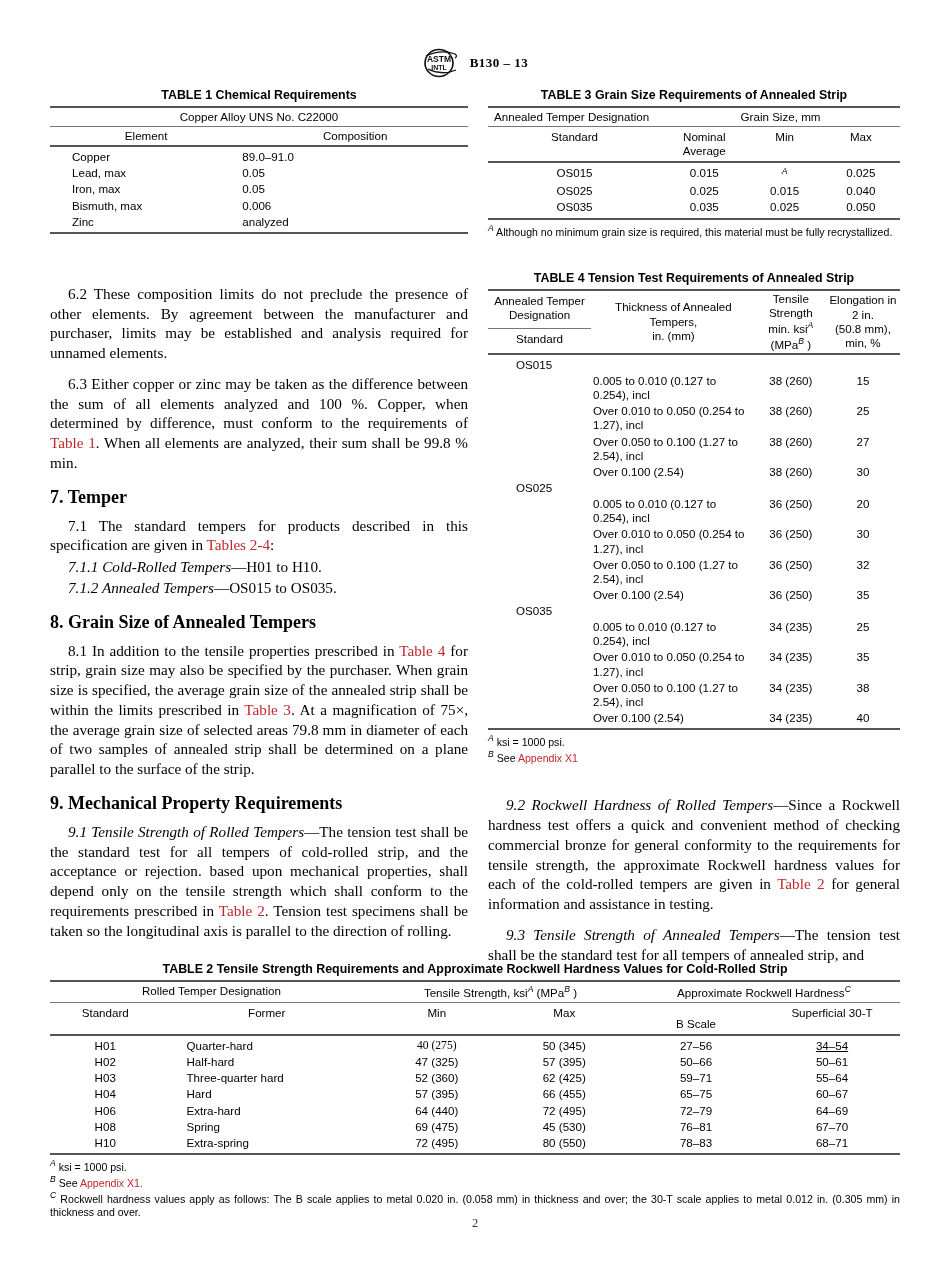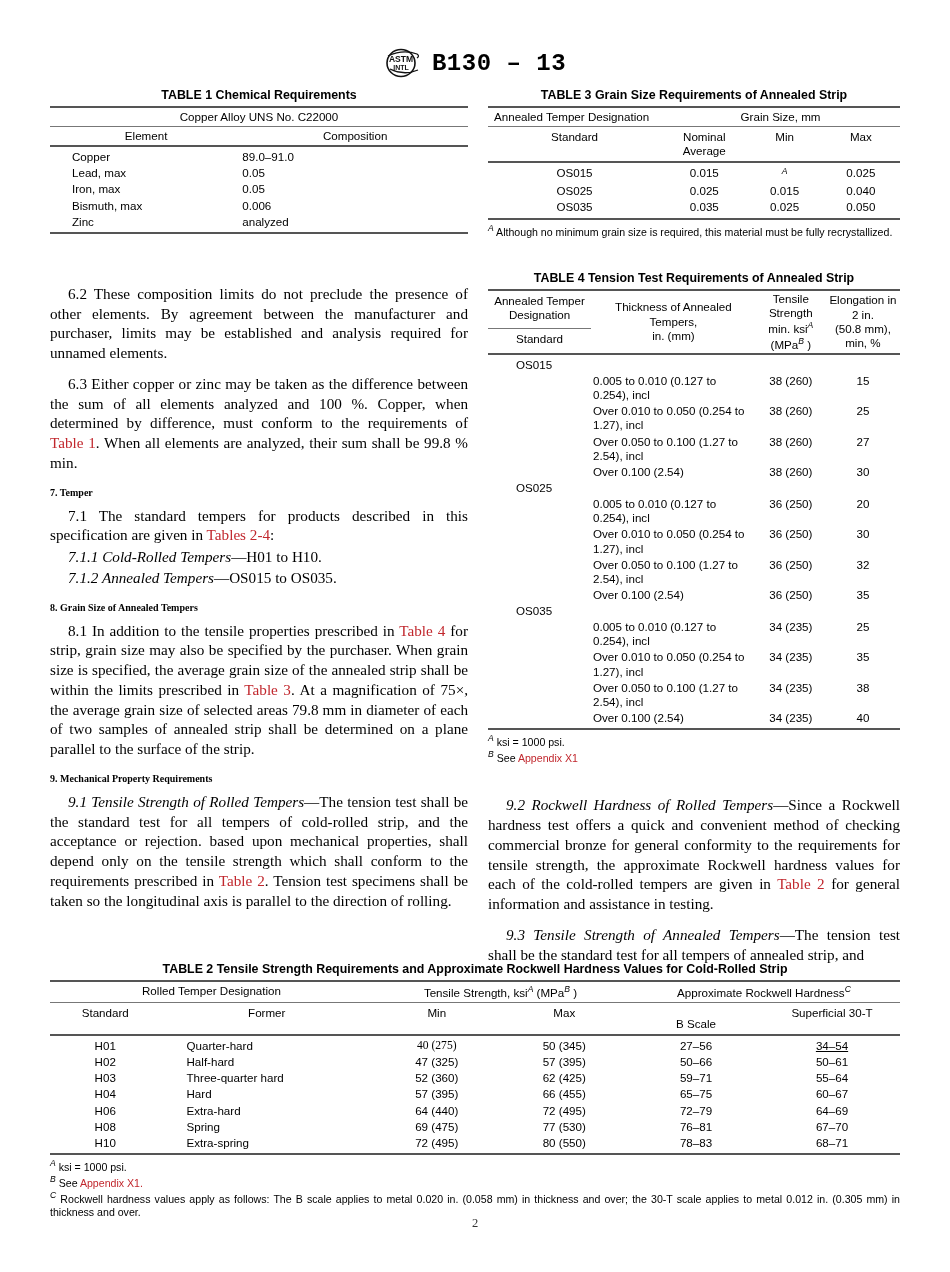--- a/index.html
+++ b/index.html
@@ -35,23 +35,23 @@
     gap: 10px;
   }
   .astm-logo {
     display: inline-block;
     width: 38px;
     height: 30px;
     position: relative;
   }
   .astm-logo svg { display:block; }
   .doc-header-title {
-    font-family: Liberation Mono, monospace;
+    font-family: Liberation Serif, serif;
     font-weight: bold;
-    font-size: 24px;
+    font-size: 13px;
     letter-spacing: .5px;
   }
 
   
   .col-left {
     position: absolute;
     left: 50px;
     top: 88px;
     width: 418px;
   }
@@ -75,21 +75,21 @@
     line-height: 1.30;
     text-align: justify;
     text-justify: inter-word;
     text-indent: 18px;
     hyphens: none;
   }
   p.body.sp { margin-top: 11px; }
   h3.sec {
     font-family: "Liberation Serif", serif;
     font-weight: bold;
-    font-size: 10px;
+    font-size: 18px;
     margin: 14px 0 8px 0;
     text-indent: 0;
   }
   .ital { font-style: italic; }
   .ref { color: #c1272d; }
   .sub { text-indent: 18px; margin-top: 1px; }
 
   
   .tbl-title {
     font-family: "Liberation Sans", sans-serif;
@@ -467,21 +467,21 @@
         <td class="lft" style="padding-left:26px;">Extra-hard</td>
         <td class="ctr">64 (440)</td>
         <td class="ctr">72 (495)</td>
         <td class="ctr">72–79</td>
         <td class="ctr">64–69</td>
       </tr>
       <tr>
         <td class="ctr">H08</td>
         <td class="lft" style="padding-left:26px;">Spring</td>
         <td class="ctr">69 (475)</td>
-        <td class="ctr">77 (530)</td>
+        <td class="ctr">45 (530)</td>
         <td class="ctr">76–81</td>
         <td class="ctr">67–70</td>
       </tr>
       <tr>
         <td class="ctr rule-bot-thick" style="padding-bottom:3px;">H10</td>
         <td class="lft rule-bot-thick" style="padding-bottom:3px;padding-left:26px;">Extra-spring</td>
         <td class="ctr rule-bot-thick" style="padding-bottom:3px;">72 (495)</td>
         <td class="ctr rule-bot-thick" style="padding-bottom:3px;">80 (550)</td>
         <td class="ctr rule-bot-thick" style="padding-bottom:3px;">78–83</td>
         <td class="ctr rule-bot-thick" style="padding-bottom:3px;">68–71</td>

